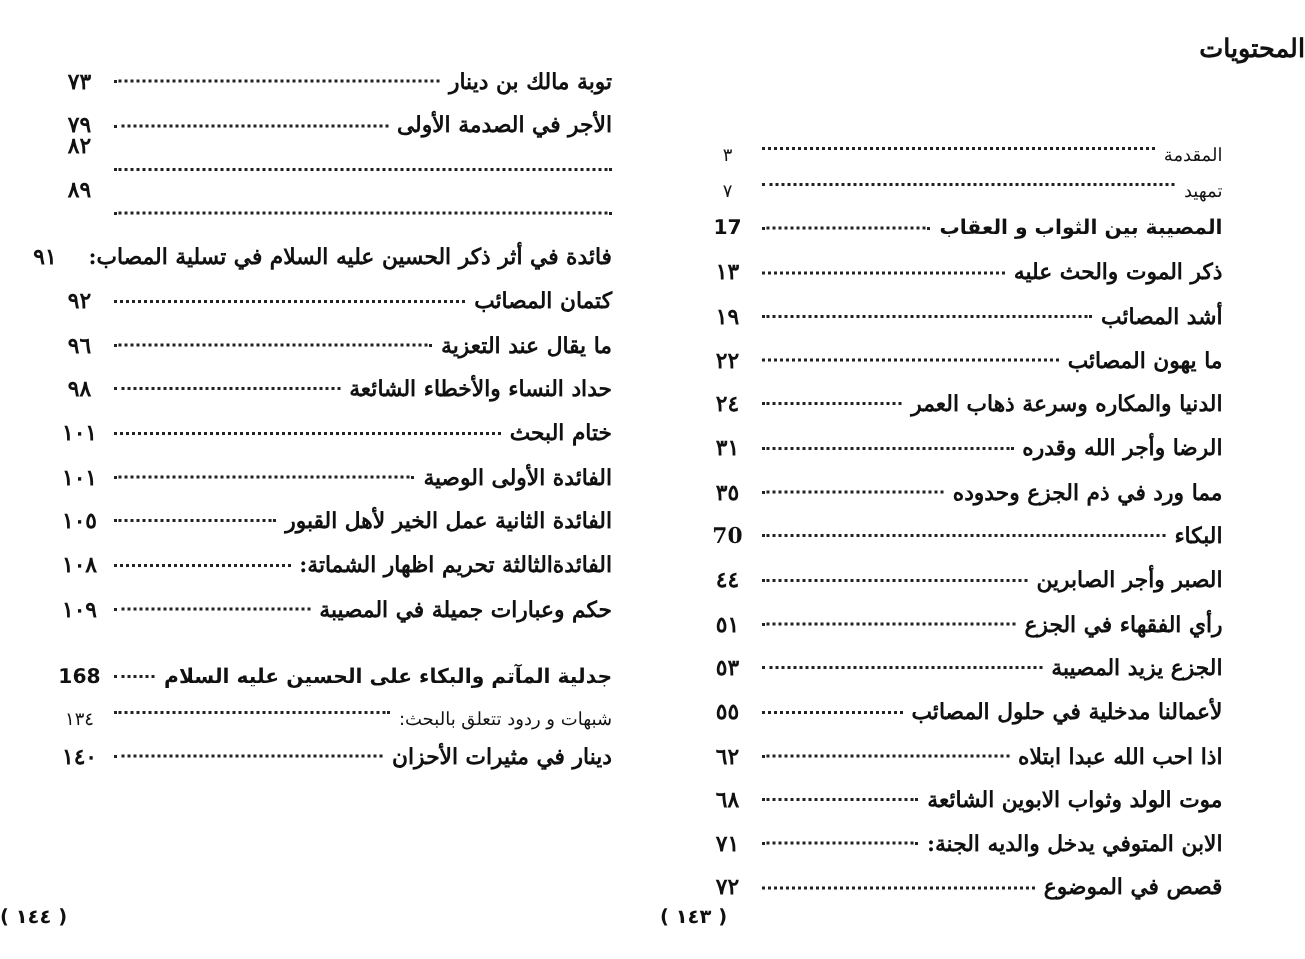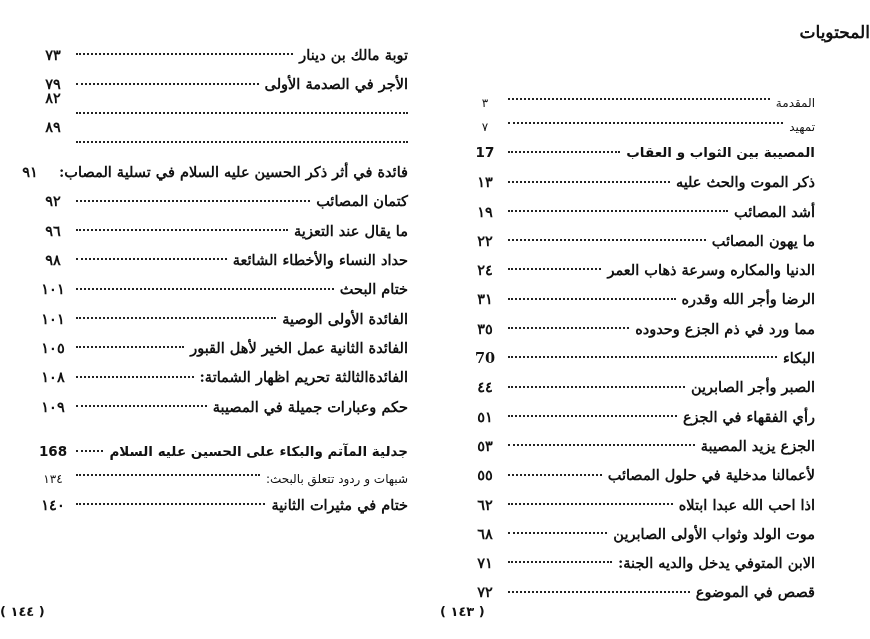--- a/index.html
+++ b/index.html
@@ -110,21 +110,21 @@
         <span class="label">جدلية المآتم والبكاء على الحسين عليه السلام</span>
         <span class="dots"></span>
         <span class="num">168</span>
       </li>
     <li class="row small">
         <span class="label">شبهات و ردود تتعلق بالبحث:</span>
         <span class="dots"></span>
         <span class="num">١٣٤</span>
       </li>
     <li class="row">
-        <span class="label">ختام في مثيرات الثانية</span>
+        <span class="label">دينار في مثيرات الأحزان</span>
         <span class="dots"></span>
         <span class="num">١٤٠</span>
       </li>
   </ul>
   <div class="folio">( ١٤٤ )</div>
 </div>
 
 <div class="page page-right">
   <div class="title">المحتويات</div>
   <ul class="toc">
@@ -197,21 +197,21 @@
         <span class="label">لأعمالنا مدخلية في حلول المصائب</span>
         <span class="dots"></span>
         <span class="num">٥٥</span>
       </li>
     <li class="row">
         <span class="label">اذا احب الله عبدا ابتلاه</span>
         <span class="dots"></span>
         <span class="num">٦٢</span>
       </li>
     <li class="row">
-        <span class="label">موت الولد وثواب الأولى الصابرين</span>
+        <span class="label">موت الولد وثواب الابوين الشائعة</span>
         <span class="dots"></span>
         <span class="num">٦٨</span>
       </li>
     <li class="row">
         <span class="label">الابن المتوفي يدخل والديه الجنة:</span>
         <span class="dots"></span>
         <span class="num">٧١</span>
       </li>
     <li class="row">
         <span class="label">قصص في الموضوع</span>

